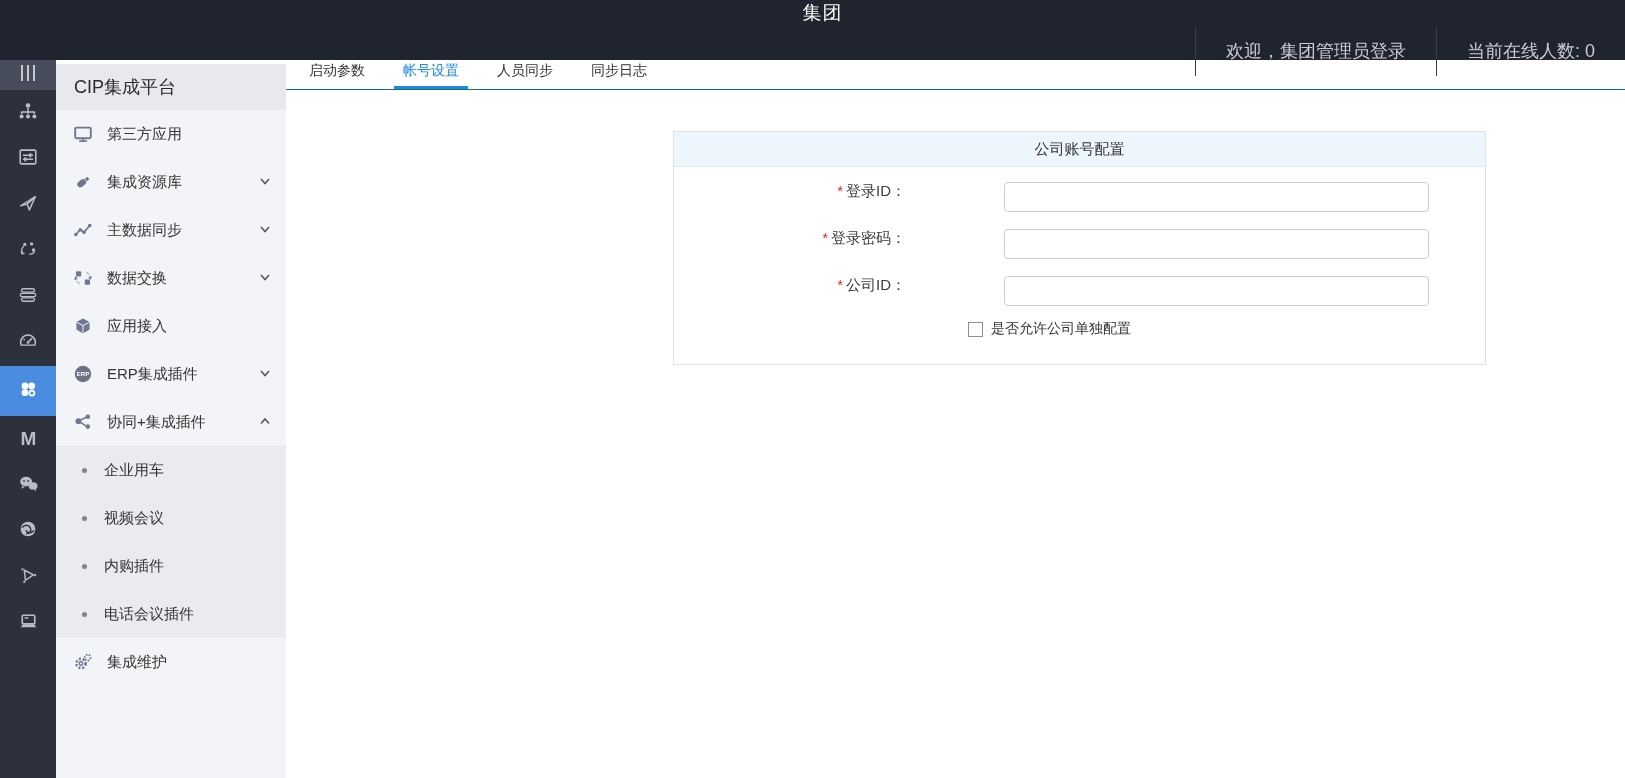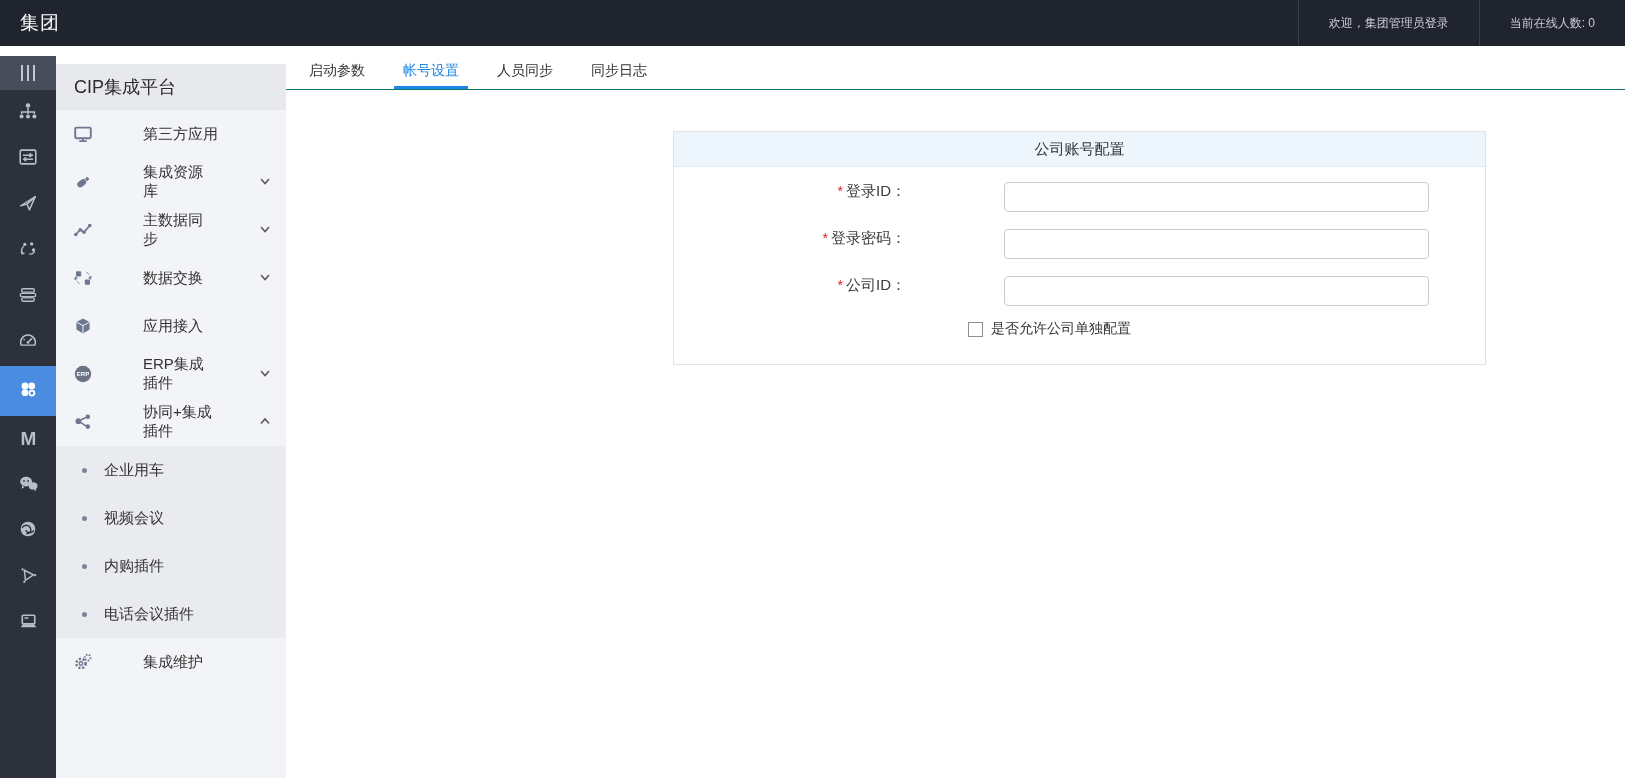--- a/index.html
+++ b/index.html
@@ -1,43 +1,43 @@
 <!DOCTYPE html>
 <html><head>
 <meta charset="utf-8">
 <style>
   * { margin:0; padding:0; box-sizing:border-box; }
   html,body { width:1625px; height:778px; overflow:hidden; background:#fff;
     font-family:"Liberation Sans","DejaVu Sans",sans-serif; }
   .stage { position:relative; width:1625px; height:778px; }
 
   
-  .topbar { position:absolute; top:0; left:0; width:100%; height:46px;
-    background:#20242e; display:flex; align-items:center; z-index:5; }
+  .topbar { position:absolute; top:0; left:0; width:100%; height:60px;
+    background:#20242e; display:flex; align-items:center; z-index:5;flex-direction:column; }
   .brand { margin-left:20px; font-size:19px; color:#ffffff; letter-spacing:1px; }
   .topbar-right { margin-left:auto; display:flex; align-self:stretch; }
   .topbar-seg { display:flex; align-items:center; padding:13px 30px;
-    border-left:1px solid #3a3e49; color:#c9ccd4; font-size:12px; }
+    border-left:1px solid #3a3e49; color:#c9ccd4; font-size:18px; }
   .top-artifact { position:absolute; left:247px; top:0; width:26px; height:5px;
     background:#cbcbcb; border:1px solid #9a9a9a; border-top:none; }
 
   
   .rail { position:absolute; left:0; top:56px; bottom:0; width:56px; background:#2d313c; }
   .rail-toggle { height:34px; background:#474d5b; display:flex; align-items:center; justify-content:center; gap:4px; cursor:pointer; }
   .rail-toggle i { display:block; width:2px; height:16px; background:#c3c7cf; }
   .rail-item { height:46px; display:flex; align-items:center; justify-content:center; cursor:pointer; }
   .rail-item.active { background:#4a8de0; height:50px; }
   .rail-m { font-size:19px; font-weight:bold; color:#b9bfca; letter-spacing:-1px; }
 
   
   .sidebar { position:absolute; left:56px; top:64px; bottom:0; width:230px; background:#f3f4f7; }
   .sidebar-header { height:46px; background:#e7e9ec; display:flex; align-items:center;
     padding-left:18px; font-size:18px; color:#2b2b2b; }
   .menu-item { height:48px; display:flex; align-items:center; padding:0 14px 0 16px;
-    font-size:15px; color:#333; cursor:pointer;gap:36px; }
+    font-size:15px; color:#333; cursor:pointer; }
   .menu-icon { width:22px; height:20px; margin-right:13px; display:flex; align-items:center; justify-content:center; flex:none; }
   .menu-label { flex:1; }
   .chev { flex:none; margin-left:6px; }
   .submenu { background:#e9ebef; }
   .sub-item { height:48px; display:flex; align-items:center; padding-left:26px;
     font-size:15px; color:#333; cursor:pointer; }
   .bullet { width:5px; height:5px; border-radius:50%; background:#7d8495; margin-right:17px; flex:none; }
   .sub-item.selected { background:#4a86d6; color:#fff; }
   .sub-item.selected .bullet { background:#fff; }
 

